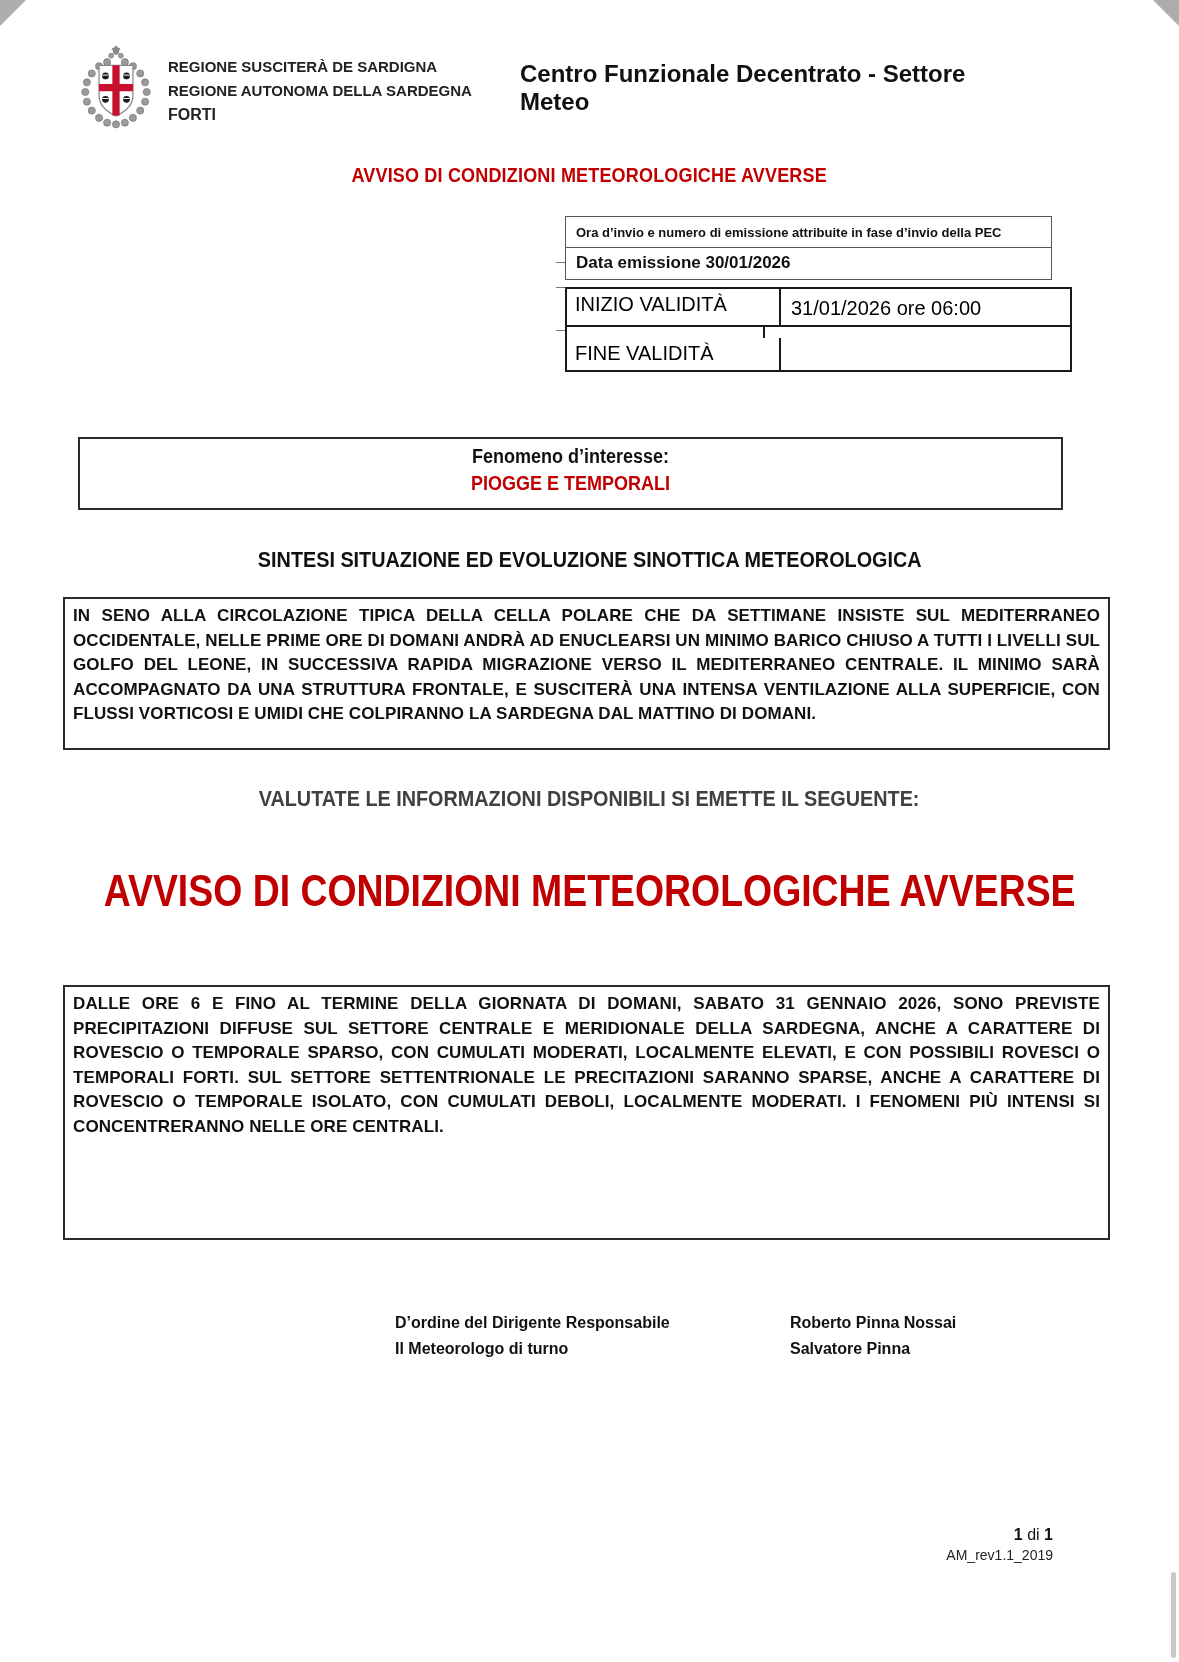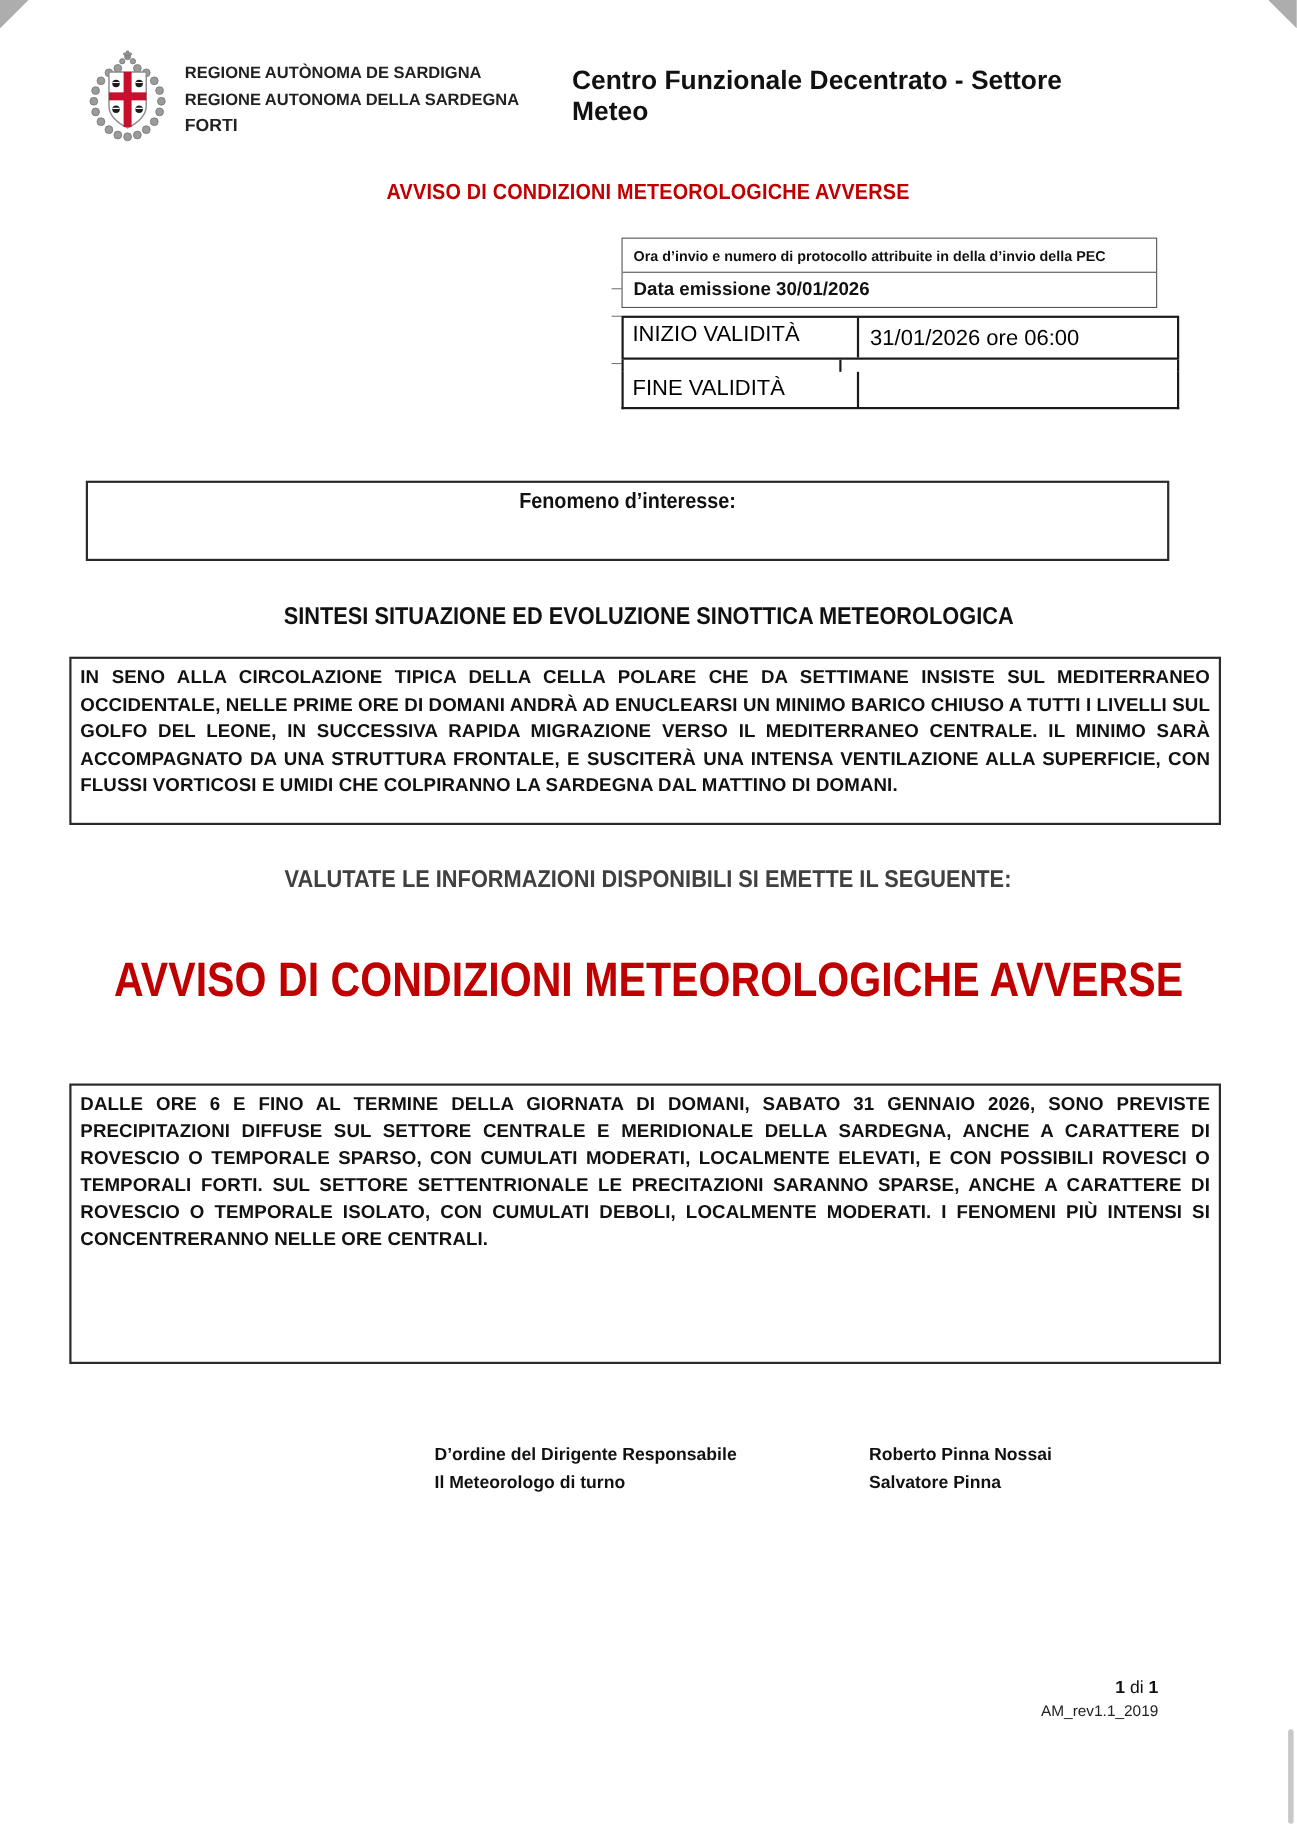--- a/index.html
+++ b/index.html
@@ -117,34 +117,34 @@
     <g stroke="#ffffff" stroke-width="1.2">
       <line x1="33" y1="36" x2="41" y2="36"></line>
         <line x1="59" y1="36" x2="67" y2="36"></line>
       <line x1="33" y1="65" x2="41" y2="65"></line>
         <line x1="59" y1="65" x2="67" y2="65"></line>
     </g>
   </svg>
 </div>
 
 <div class="abs org-block">
-  <div>REGIONE AUTÒNOMA DE SARDIGNA</div>
+  <div>REGIONE SUSCITERÀ DE SARDIGNA</div>
   <div>REGIONE AUTONOMA DELLA SARDEGNA</div>
   <div class="arpas">FORTI</div>
 </div>
 
 <div class="abs office">Centro Funzionale Decentrato - Settore Meteo</div>
 
 <div class="abs doc-title">
   <span class="cond">AVVISO DI CONDIZIONI METEOROLOGICHE AVVERSE</span>
 </div>
 
 <div class="abs tick" style="left:556px;top:262px;"></div>
 <div class="abs pec-table">
-  <div class="pec-row1">Ora d’invio e numero di protocollo attribuite in della d’invio della PEC</div>
+  <div class="pec-row1">Ora d’invio e numero di emissione attribuite in fase d’invio della PEC</div>
   <div class="pec-row2">Data emissione 30/01/2026</div>
 </div>
 
 <div class="abs tick" style="left:556px;top:287px;"></div>
 <div class="abs tick" style="left:556px;top:330px;"></div>
 <div class="abs validity">
   <div class="vrow">
     <div class="c1">INIZIO VALIDITÀ</div>
     <div class="c2">31/01/2026 ore 06:00</div>
   </div>
@@ -153,20 +153,23 @@
     </div>
   <div class="vrow" style="border-top:none;">
     <div class="c1">FINE VALIDITÀ</div>
   </div>
 </div>
 
 <div class="abs fen-box">
   <div class="fen-label">
     <span class="cond">Fenomeno d’interesse:</span>
   </div>
+  <div class="fen-value">
+    <span class="cond">PIOGGE E TEMPORALI</span>
+  </div>
 </div>
 
 <div class="abs h-sintesi">
   <span class="cond">SINTESI SITUAZIONE ED EVOLUZIONE SINOTTICA METEOROLOGICA</span>
 </div>
 <div class="abs body-box box-sintesi">
   <div>IN SENO ALLA CIRCOLAZIONE TIPICA DELLA CELLA POLARE CHE DA SETTIMANE INSISTE SUL MEDITERRANEO OCCIDENTALE, NELLE PRIME ORE DI DOMANI ANDRÀ AD ENUCLEARSI UN MINIMO BARICO CHIUSO A TUTTI I LIVELLI SUL GOLFO DEL LEONE, IN SUCCESSIVA RAPIDA MIGRAZIONE VERSO IL MEDITERRANEO CENTRALE. IL MINIMO SARÀ ACCOMPAGNATO DA UNA STRUTTURA FRONTALE, E SUSCITERÀ UNA INTENSA VENTILAZIONE ALLA SUPERFICIE, CON FLUSSI VORTICOSI E UMIDI CHE COLPIRANNO LA SARDEGNA DAL MATTINO DI DOMANI.</div>
 </div>
 
 <div class="abs h-valutate">

